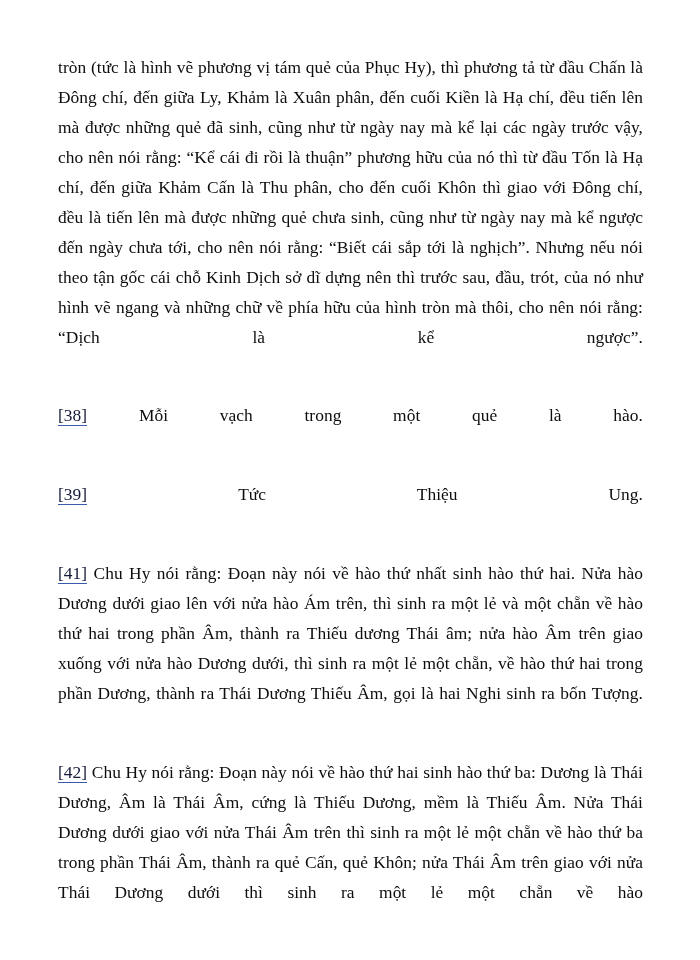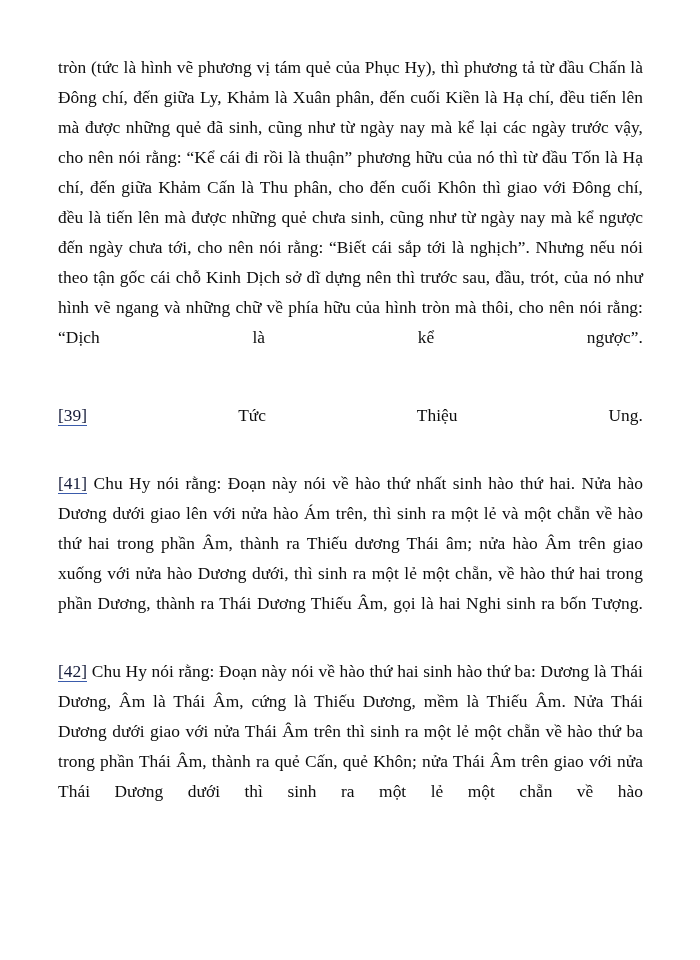--- a/index.html
+++ b/index.html
@@ -32,21 +32,21 @@
     text-align: justify;
     text-justify: inter-word;
     letter-spacing: 0.05px;
     word-spacing: 0.2px;
     hyphens: none;
   }
   p.para + p.para {
     margin-top: 18px;
   }
   p.para.tight + p.para.tight {
-    margin-top: 8px;
+    margin-top: 19px;
   }
   .fnref {
     color: #141a38;
     text-decoration: none;
     border-bottom: 1.6px solid #3a5bab;
     padding-bottom: 0px;
     cursor: pointer;
   }
   
   p.para::after {
@@ -56,20 +56,21 @@
   }
 </style>
 </head>
 <body>
 
 <div class="page">
   <div class="doc-body">
 
     <p class="para"><span>tròn (tức là hình vẽ phương vị tám quẻ của Phục Hy), thì phương tả từ đầu Chấn là Đông chí, đến giữa Ly, Khảm là Xuân phân, đến cuối Kiền là Hạ chí, đều tiến lên mà được những quẻ đã sinh, cũng như từ ngày nay mà kể lại các ngày trước vậy, cho nên nói rằng: “Kể cái đi rồi là thuận” phương hữu của nó thì từ đầu Tốn là Hạ chí, đến giữa Khảm Cấn là Thu phân, cho đến cuối Khôn thì giao với Đông chí, đều là tiến lên mà được những quẻ chưa sinh, cũng như từ ngày nay mà kể ngược đến ngày chưa tới, cho nên nói rằng: “Biết cái sắp tới là nghịch”. Nhưng nếu nói theo tận gốc cái chỗ Kinh Dịch sở dĩ dựng nên thì trước sau, đầu, trót, của nó như hình vẽ ngang và những chữ về phía hữu của hình tròn mà thôi, cho nên nói rằng: “Dịch là kể ngược”.</span></p>
 
+    <p class="para tight"><a class="fnref">[38]</a><span>&nbsp;</span><span>Mỗi vạch trong một quẻ là hào.</span></p>
 
     <p class="para tight"><a class="fnref">[39]</a><span>&nbsp;</span><span>Tức Thiệu Ung.</span></p>
 
 
     <p class="para tight"><a class="fnref">[41]</a><span>&nbsp;</span><span>Chu Hy nói rằng: Đoạn này nói về hào thứ nhất sinh hào thứ hai. Nửa hào Dương dưới giao lên với nửa hào Ám trên, thì sinh ra một lẻ và một chẵn về hào thứ hai trong phần Âm, thành ra Thiếu dương Thái âm; nửa hào Âm trên giao xuống với nửa hào Dương dưới, thì sinh ra một lẻ một chẵn, về hào thứ hai trong phần Dương, thành ra Thái Dương Thiếu Âm, gọi là hai Nghi sinh ra bốn Tượng.</span></p>
 
     <p class="para tight"><a class="fnref">[42]</a><span>&nbsp;</span><span>Chu Hy nói rằng: Đoạn này nói về hào thứ hai sinh hào thứ ba: Dương là Thái Dương, Âm là Thái Âm, cứng là Thiếu Dương, mềm là Thiếu Âm. Nửa Thái Dương dưới giao với nửa Thái Âm trên thì sinh ra một lẻ một chẵn về hào thứ ba trong phần Thái Âm, thành ra quẻ Cấn, quẻ Khôn; nửa Thái Âm trên giao với nửa Thái Dương dưới thì sinh ra một lẻ một chẵn về hào</span></p>
 
   </div>
 </div>

